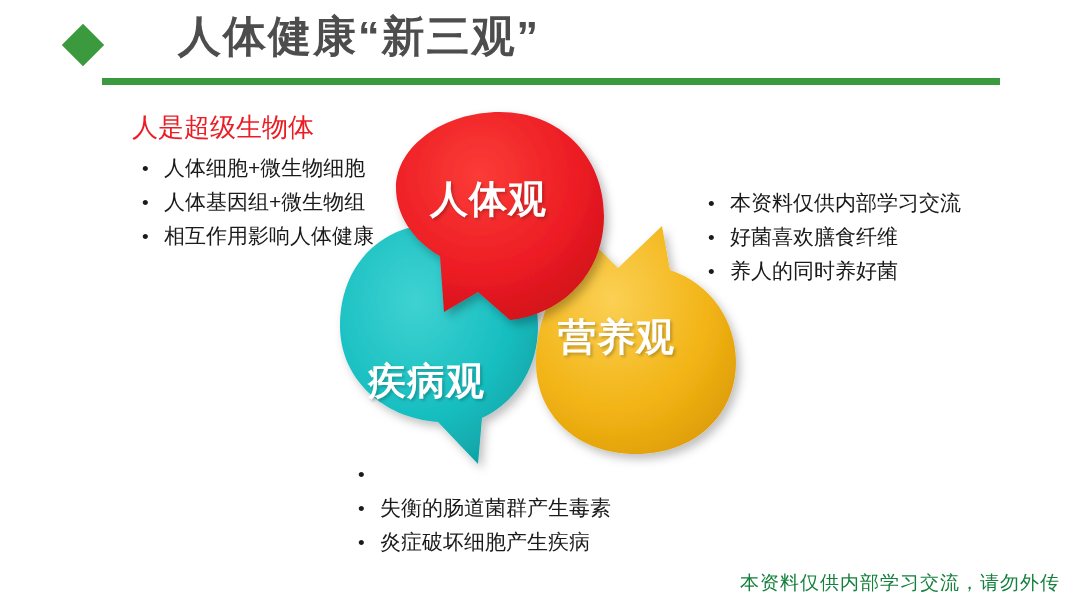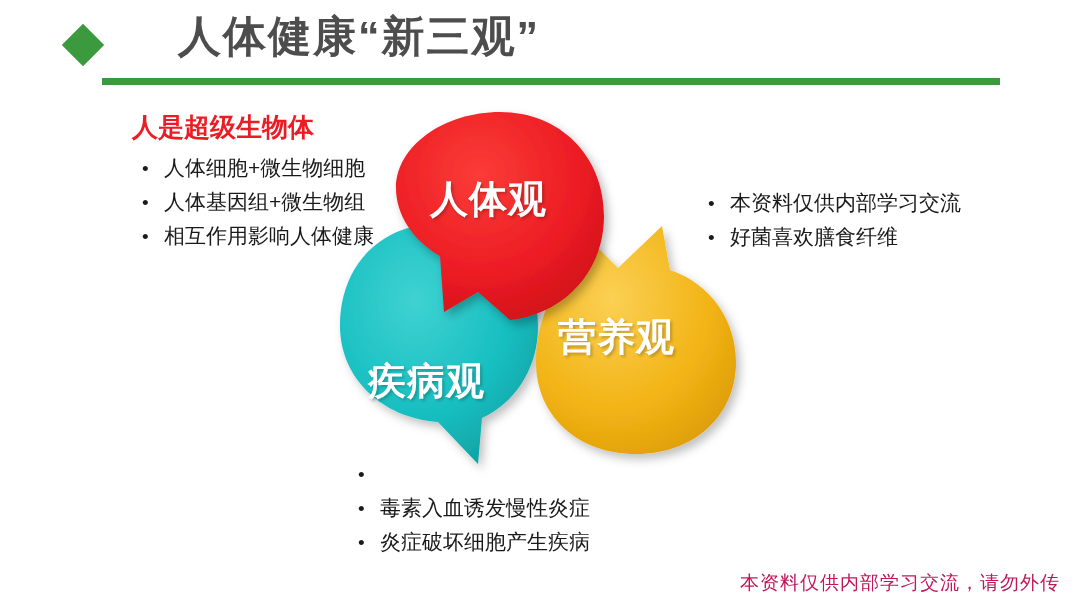--- a/index.html
+++ b/index.html
@@ -43,21 +43,21 @@
     position: absolute;
     left: 102px; top: 78px;
     width: 898px; height: 7px;
     background: #3b9a3e;
   }
 
   
   .block { position: absolute; }
   .block-heading {
     font-size: 25px;
-    font-weight: bold;
+    font-weight: normal;
     white-space: nowrap;
     line-height: 1.2;
   }
   .bullet-list {
     list-style: none;
     margin: 8px 0 0 0;
     padding: 0;
   }
   .bullet-list li {
     display: flex;
@@ -117,21 +117,21 @@
 
   #bubble-teal .bubble-label   { left: 42px;  top: 98px; margin-top: 40px; }
   #bubble-yellow .bubble-label { left: 36px;  top: 102px; }
   #bubble-red .bubble-label    { left: 48px;  top: 68px; }
 
   
   #footer-note {
     position: absolute;
     right: 20px; bottom: 12px;
     font-size: 19px;
-    color: #be185d;
+    color: #15803d;
     white-space: nowrap;
     letter-spacing: 1px;
   }
 </style>
 </head>
 <body>
 
 <div id="title-area">
   <div id="title-diamond"></div>
   <div id="title-text">人体健康“新三观”</div>
@@ -159,31 +159,35 @@
 <div id="block-right" class="block">
   <ul class="bullet-list">
     <li>
       <span class="bullet-dot">•</span>
       <span>本资料仅供内部学习交流</span>
     </li>
     <li>
       <span class="bullet-dot">•</span>
       <span>好菌喜欢膳食纤维</span>
     </li>
+    <li>
+      <span class="bullet-dot">•</span>
+      <span>养人的同时养好菌</span>
+    </li>
   </ul>
 </div>
 
 <div id="block-bottom" class="block">
   <ul class="bullet-list">
     <li>
       <span class="bullet-dot">•</span>
     </li>
     <li>
       <span class="bullet-dot">•</span>
-      <span>毒素入血诱发慢性炎症</span>
+      <span>失衡的肠道菌群产生毒素</span>
     </li>
     <li>
       <span class="bullet-dot">•</span>
       <span>炎症破坏细胞产生疾病</span>
     </li>
   </ul>
 </div>
 
 <div id="bubble-cluster">
 

